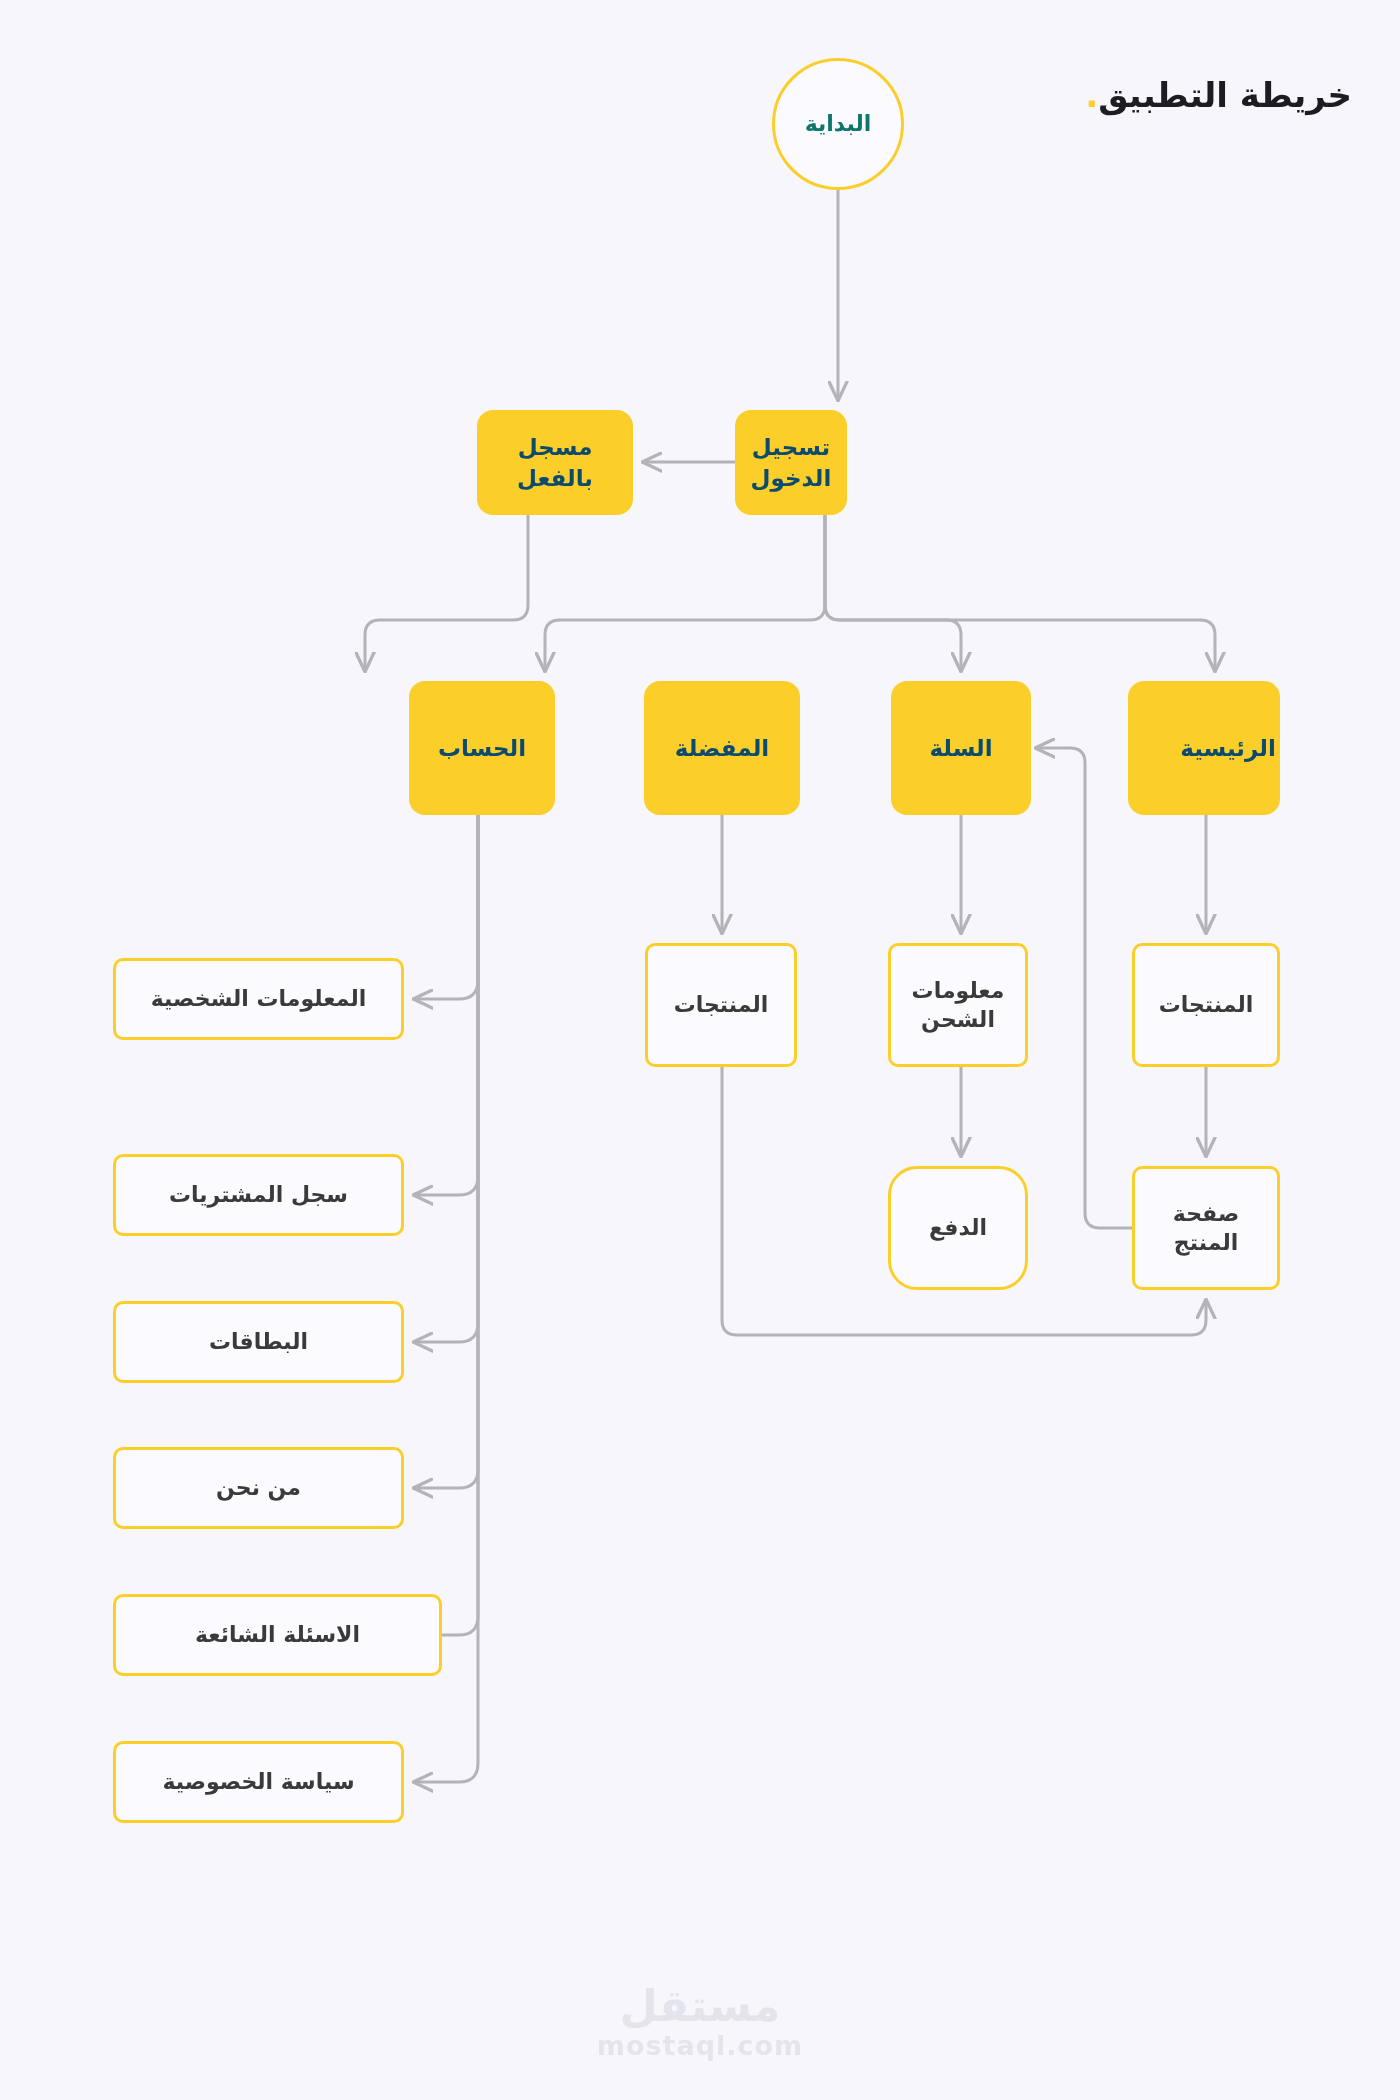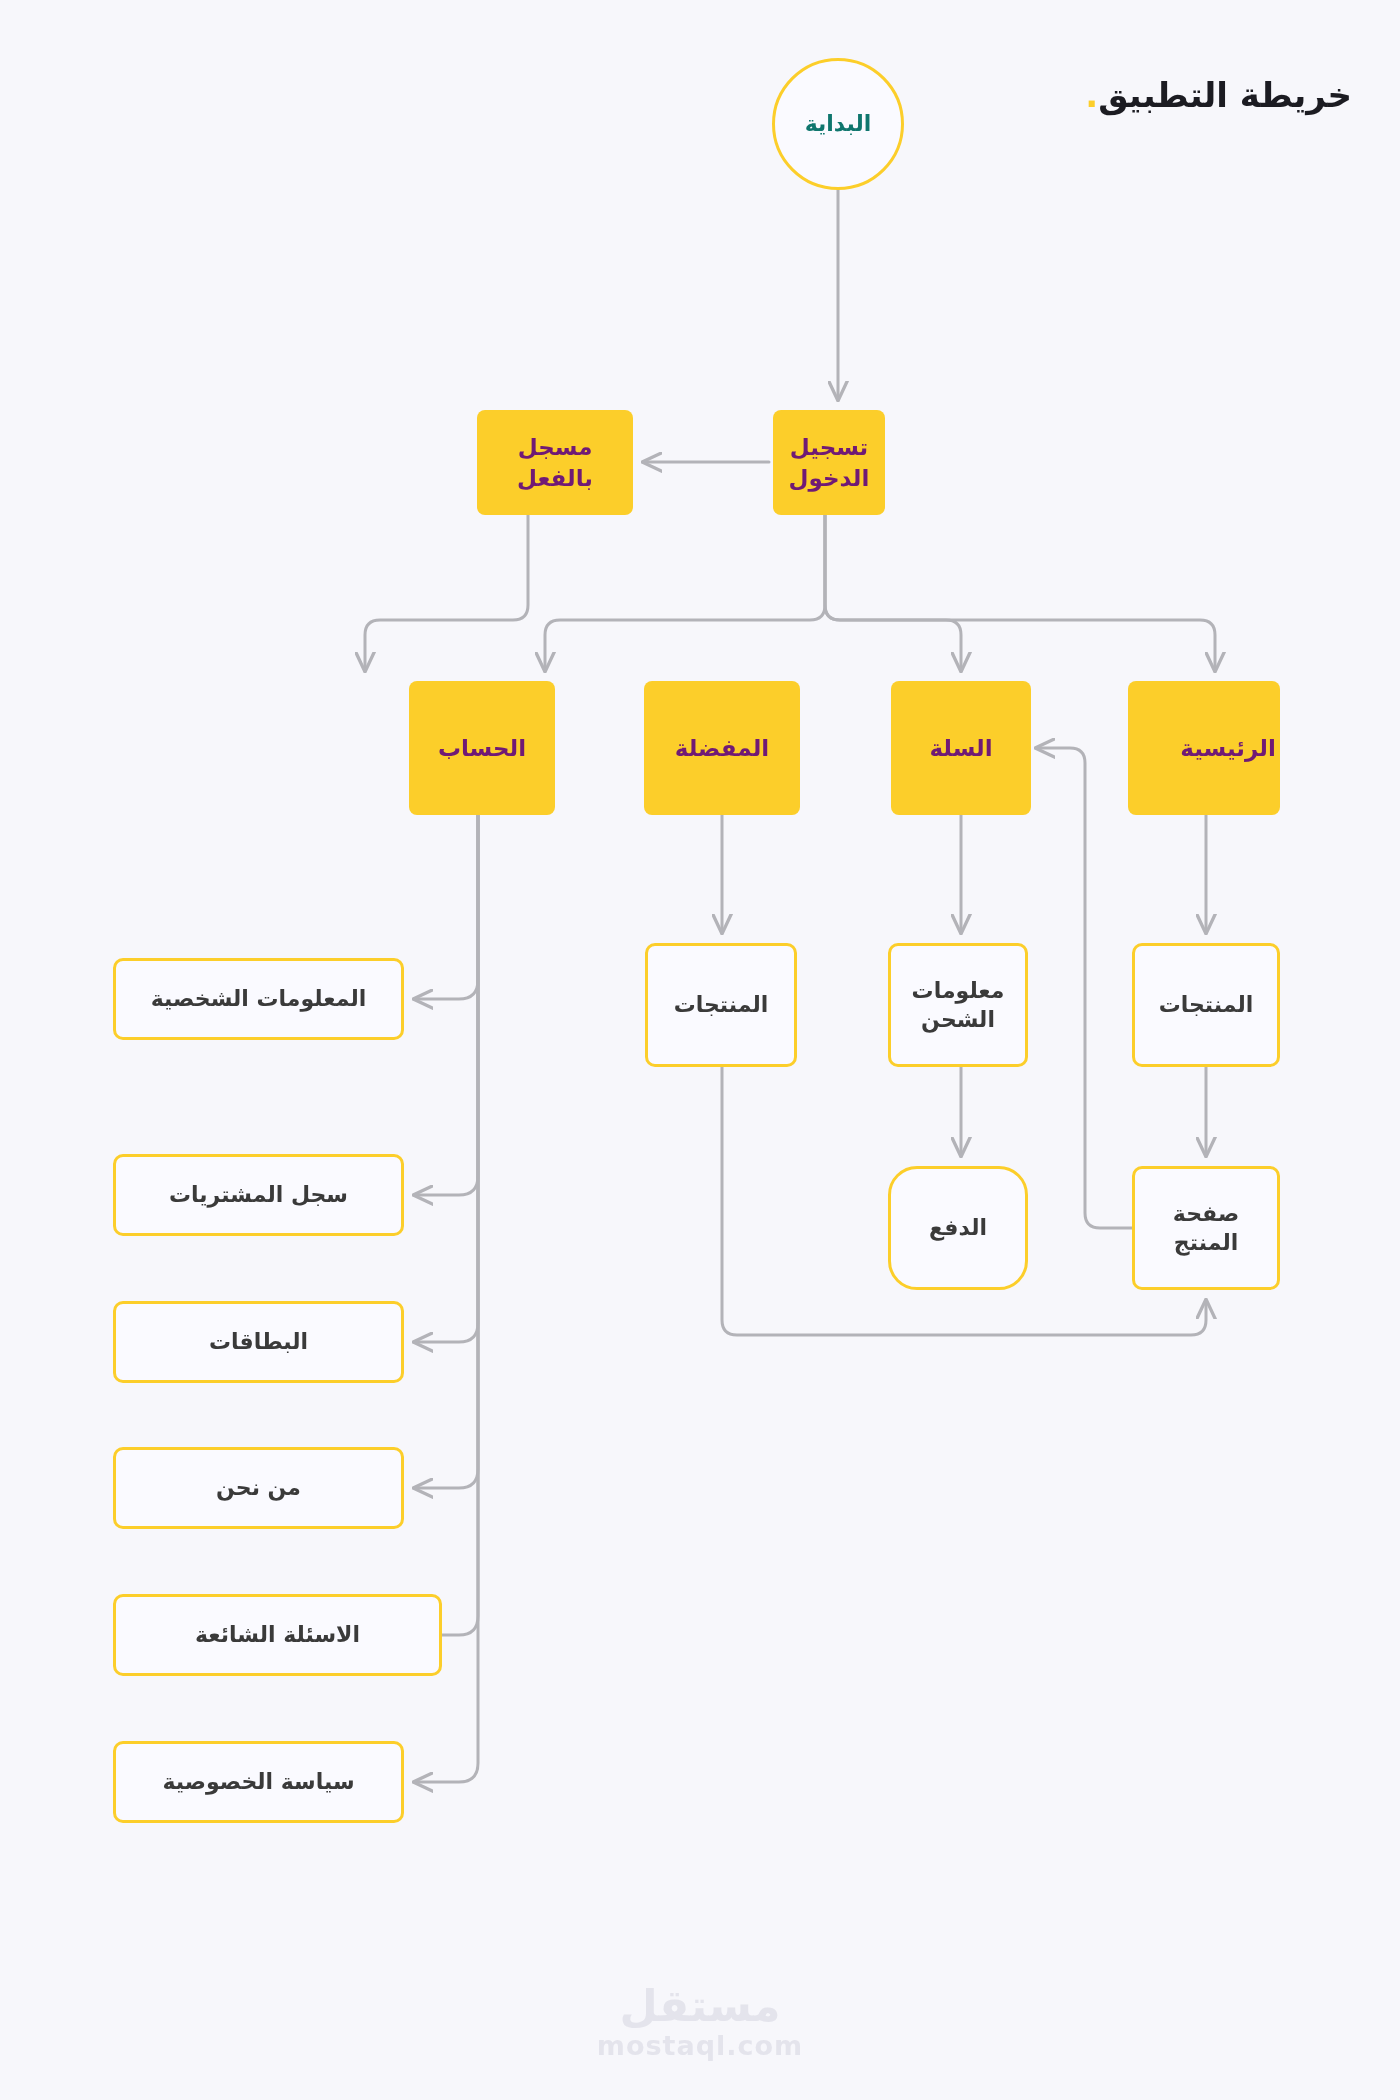--- a/index.html
+++ b/index.html
@@ -31,22 +31,22 @@
     display: flex;
     align-items: center;
     justify-content: center;
     text-align: center;
     line-height: 1.34;
     color: #2b2b2b;
     z-index: 2;
   }
   .node-yellow {
     background: #fcce2a;
-    border-radius: 8px;
-    color: #701a75;
+    border-radius: 16px;
+    color: #0c4a6e;
     font-weight: 700;
   }
   .node-white {
     background: #fafaff;
     border: 3px solid #fcce2a;
     border-radius: 10px;
     color: #3a3a3a;
     font-weight: 600;
   }
   .node-circle {
@@ -145,21 +145,21 @@
       <path d="M 722 1067 L 722 1320 Q 722 1335 737 1335 L 1191 1335 Q 1206 1335 1206 1320 L 1206 1300" marker-end="url(#arr)"></path>
     </g>
   </svg>
 
   <h1 id="page-title"><span>خريطة التطبيق</span><span class="dot">.</span></h1>
 
   <div id="nodes">
       <div class="node node-circle" style="left: 772px; top: 58px; width: 132px; height: 132px; font-size: 22px;">
         <span class="node-label">البداية</span>
       </div>
-      <div class="node node-yellow" style="left: 773px; top: 410px; width: 112px; height: 105px; font-size: 23px;">
+      <div class="node node-yellow" style="left: 735px; top: 410px; width: 112px; height: 105px; font-size: 23px;">
         <span class="node-label">تسجيل الدخول</span>
       </div>
       <div class="node node-yellow" style="left: 477px; top: 410px; width: 156px; height: 105px; font-size: 23px;">
         <span class="node-label">مسجل بالفعل</span>
       </div>
       <div class="node node-yellow" style="left: 409px; top: 681px; width: 146px; height: 134px; font-size: 23px;">
         <span class="node-label">الحساب</span>
       </div>
       <div class="node node-yellow" style="left: 644px; top: 681px; width: 156px; height: 134px; font-size: 23px;">
         <span class="node-label">المفضلة</span>

